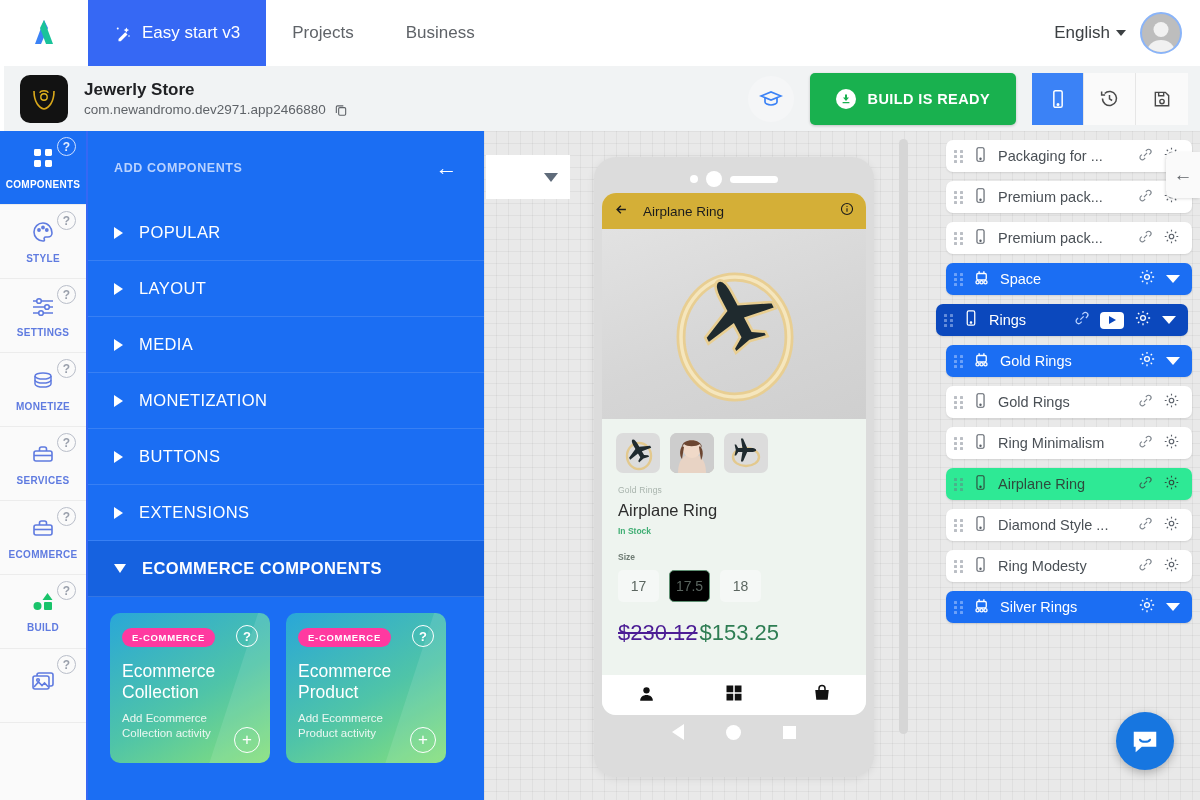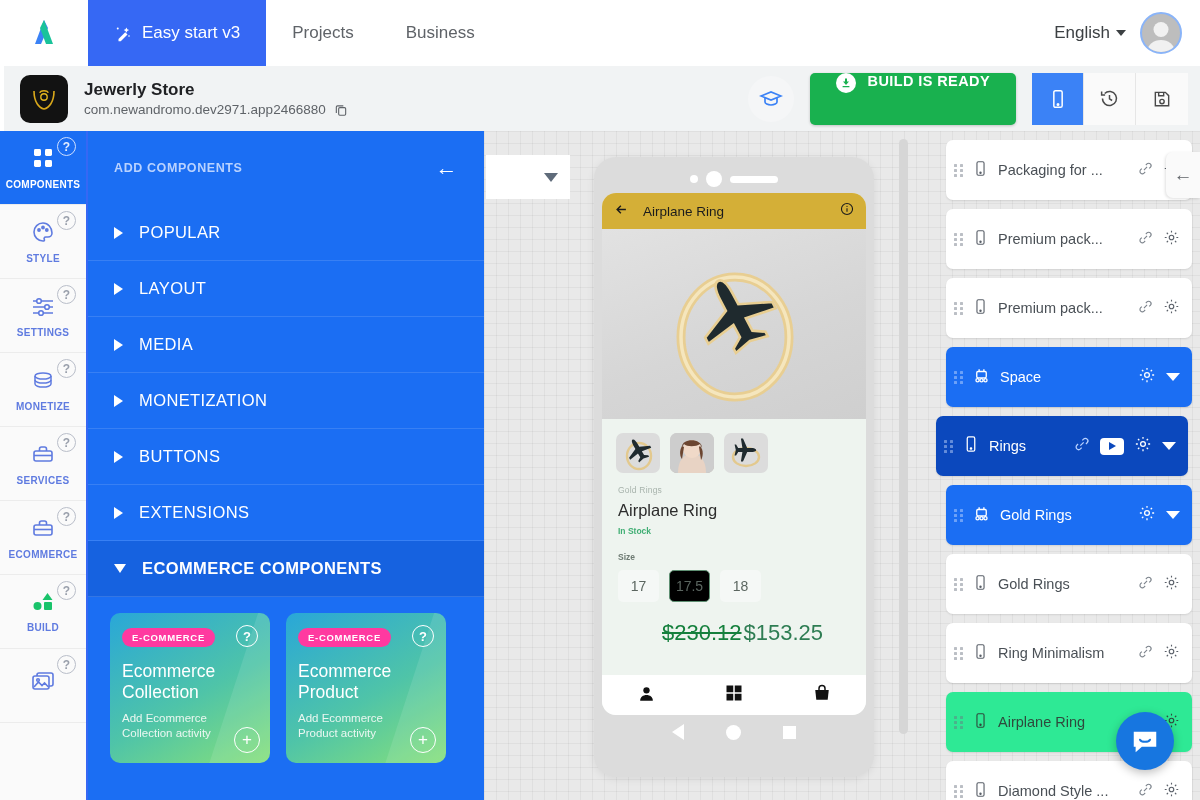--- a/index.html
+++ b/index.html
@@ -49,21 +49,21 @@
   .proj-title { font-size: 17px; font-weight: 700; color: #202124; line-height: 20px; }
   .proj-sub { font-size: 13.5px; color: #5f6368; display: flex; align-items: center; gap: 8px; margin-top: 2px; }
   .copy-ico { cursor: pointer; display: inline-flex; }
   .pb-right { margin-left: auto; display: flex; align-items: center; gap: 0; }
   .grad-btn {
     width: 46px; height: 46px; border-radius: 50%; background: #f5f6f7;
     display: flex; align-items: center; justify-content: center; cursor: pointer; margin-right: 16px;
   }
   .build-btn {
     height: 52px; background: #19b14f; border-radius: 5px; color: #fff;
-    display: flex; gap: 12px; padding: 0 26px;
+    display: flex; align-items: center; gap: 12px; padding: 0 26px;
     font-size: 14.5px; font-weight: 600; letter-spacing: .4px; cursor: pointer;
     box-shadow: 0 1px 3px rgba(0,0,0,.2);
   }
   .dl-circ { width: 20px; height: 20px; border-radius: 50%; background: #fff; display: flex; align-items: center; justify-content: center; }
   .icon-group { display: flex; margin-left: 16px; background: #fafafa; }
   .icon-box {
     width: 52px; height: 52px; display: flex; align-items: center; justify-content: center;
     cursor: pointer; background: #fafafa; border-right: 1px solid #e6e6e6;
   }
   .icon-box:last-child { border-right: none; }
@@ -184,21 +184,21 @@
   .pstock { font-size: 8.5px; color: #3fae73; margin-top: 6px; font-weight: 700; }
   .psize-lbl { font-size: 8.5px; color: #6d7a72; font-weight: 700; margin-top: 16px; }
   .sizes { display: flex; gap: 10px; margin-top: 8px; }
   .size-chip {
     width: 41px; height: 32px; border-radius: 5px; background: #f5f8f6;
     display: flex; align-items: center; justify-content: center;
     font-size: 14px; color: #5b6660; cursor: pointer; border: 1px solid transparent;
   }
   .size-chip.sel { border-color: #5e8f72; background: #000000; }
   .price-row { display: flex; align-items: baseline; gap: 2px; padding: 18px 16px 0 16px; }
-  .old-price { font-size: 22px; color: #15803d; text-decoration: line-through; margin-left: 44px; }
+  .old-price { font-size: 22px; color: #4c1d95; text-decoration: line-through; }
   .new-price { font-size: 22px; color: #2e7d53; }
   .bottombar {
     margin-top: auto; height: 40px; background: #ffffff; display: flex;
     align-items: center; justify-content: space-around; flex: none;
   }
   .navkeys { height: 34px; display: flex; align-items: center; justify-content: center; gap: 42px; }
   .nk-back { width: 0; height: 0; border-top: 8px solid transparent; border-bottom: 8px solid transparent; border-right: 12px solid #fff; }
   .nk-home { width: 15px; height: 15px; border-radius: 50%; background: #fff; }
   .nk-rec { width: 13px; height: 13px; background: #fff; }
 
@@ -207,21 +207,21 @@
     position: absolute; right: 292px; top: 8px; width: 9px; height: 595px;
     background: #d6d6d6; border-radius: 5px;
   }
 
   
   .tree {
     position: absolute; right: 0; top: 131px; width: 272px; height: 669px;
     z-index: 20; overflow: hidden; padding: 9px 8px 0 18px;
   }
   .trow {
-    height: 60px; border-radius: 7px; display: flex; align-items: center;
+    height: 32px; border-radius: 7px; display: flex; align-items: center;
     padding: 0 12px 0 8px; margin-bottom: 9px; cursor: pointer;
     background: #ffffff; box-shadow: 0 1px 2px rgba(0,0,0,.10);
   }
   .trow.group { background: #1b6ef3; color: #fff; }
   .trow.selected-dark { background: #0b48bd; color: #fff; margin-left: -10px; width: 252px; }
   .trow.highlight { background: #2ee995; }
   .grip { width: 12px; display: grid; grid-template-columns: 4px 4px; gap: 2px; margin-right: 6px; opacity: .45; }
   .grip i { width: 3px; height: 3px; background: #6b7280; border-radius: .5px; display: block; }
   .trow.group .grip i, .trow.selected-dark .grip i { background: #cfe0ff; }
   .tlabel { font-size: 14.5px; color: #4a5056; margin-left: 9px; white-space: nowrap; overflow: hidden; }

